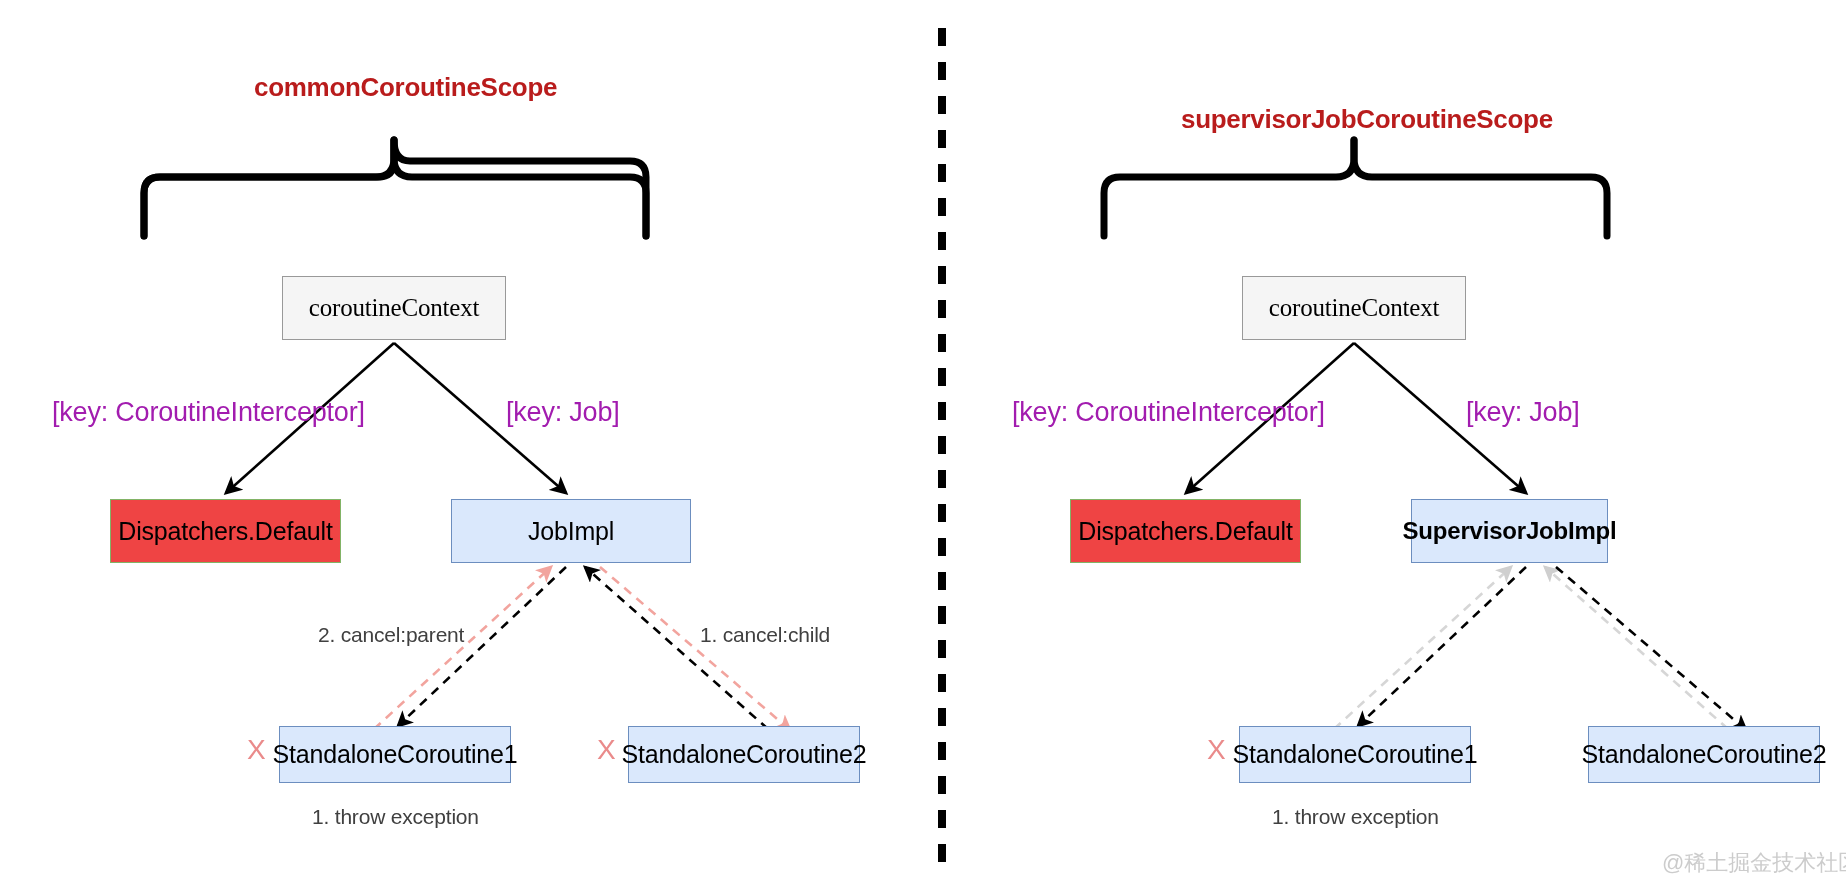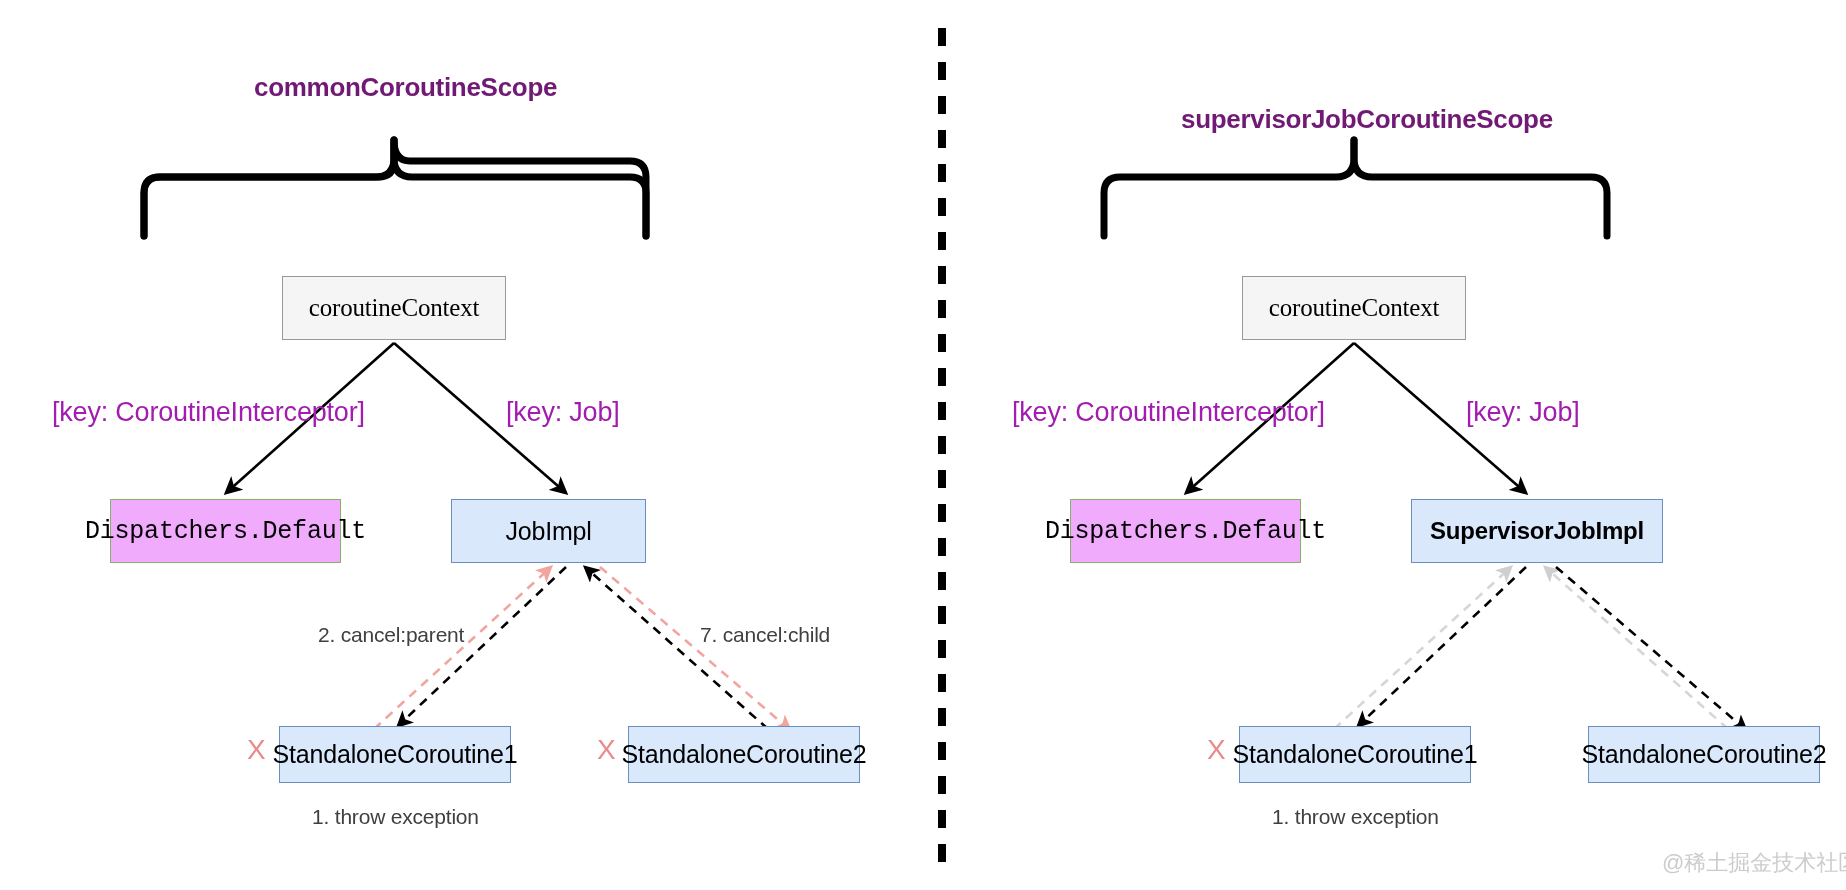--- a/index.html
+++ b/index.html
@@ -37,34 +37,33 @@
     color: #000000;
     letter-spacing: -0.2px;
     white-space: nowrap;
   }
   .node.gray {
     background: #f5f5f5;
     border: 1.6px solid #999999;
     font-family: Liberation Serif, serif;
   }
   .node.green {
-    background: #f0abfc;
+    background: #ef4444;
     border: 1.6px solid #82b366;
-    font-family: Liberation Mono, monospace;
   }
   .node.blue {
     background: #dae8fc;
     border: 1.6px solid #6c8ebf;
   }
   .node.bold { font-weight: bold; font-size: 24px; }
   .scope-title {
     position: absolute;
     font-size: 26px;
     font-weight: bold;
-    color: #701a75;
+    color: #b91c1c;
     white-space: nowrap;
     letter-spacing: -0.3px;
   }
   .edge-label {
     position: absolute;
     font-size: 27px;
     color: #a21caf;
     white-space: nowrap;
     letter-spacing: -0.2px;
   }
@@ -160,25 +159,25 @@
   <div class="scope-title" style="left:254px; top:72px;">commonCoroutineScope</div>
 
   <div class="node gray" style="left:282px; top:276px; width:224px; height:64px;">coroutineContext</div>
 
   <div class="edge-label" style="left:52px; top:397px;">[key: CoroutineInterceptor]</div>
 
   <div class="edge-label" style="left:506px; top:397px;">[key: Job]</div>
 
   <div class="node green" style="left:110px; top:499px; width:231px; height:64px;">Dispatchers.Default</div>
 
-  <div class="node blue" style="left:451px; top:499px; width:195px; height:64px;">JobImpl</div>
+  <div class="node blue" style="left:451px; top:499px; width:240px; height:64px;">JobImpl</div>
 
   <div class="step-label" style="left:318px; top:623px;">2. cancel:parent</div>
 
-  <div class="step-label" style="left:700px; top:623px;">7. cancel:child</div>
+  <div class="step-label" style="left:700px; top:623px;">1. cancel:child</div>
 
   <span class="x-mark" style="left:247px; top:736px;">X</span>
 
   <div class="node blue" style="left:279px; top:726px; width:232px; height:57px;">StandaloneCoroutine1</div>
 
   <span class="x-mark" style="left:597px; top:736px;">X</span>
 
   <div class="node blue" style="left:628px; top:726px; width:232px; height:57px;">StandaloneCoroutine2</div>
 
   <div class="step-label" style="left:312px; top:805px;">1. throw exception</div>
@@ -186,21 +185,21 @@
   <div class="scope-title" style="left:1181px; top:72px;margin-top:32px;">supervisorJobCoroutineScope</div>
 
   <div class="node gray" style="left:1242px; top:276px; width:224px; height:64px;">coroutineContext</div>
 
   <div class="edge-label" style="left:1012px; top:397px;">[key: CoroutineInterceptor]</div>
 
   <div class="edge-label" style="left:1466px; top:397px;">[key: Job]</div>
 
   <div class="node green" style="left:1070px; top:499px; width:231px; height:64px;">Dispatchers.Default</div>
 
-  <div class="node blue bold" style="left:1411px; top:499px; width:252px; height:64px;">SupervisorJobImpl</div>
+  <div class="node blue bold" style="left:1411px; top:499px; width:197px; height:64px;">SupervisorJobImpl</div>
 
   <span class="x-mark" style="left:1207px; top:736px;">X</span>
 
   <div class="node blue" style="left:1239px; top:726px; width:232px; height:57px;">StandaloneCoroutine1</div>
 
   <div class="node blue" style="left:1588px; top:726px; width:232px; height:57px;">StandaloneCoroutine2</div>
 
   <div class="step-label" style="left:1272px; top:805px;">1. throw exception</div>
 
   <div class="watermark" style="left:1662px; top:848px;">@稀土掘金技术社区</div>

